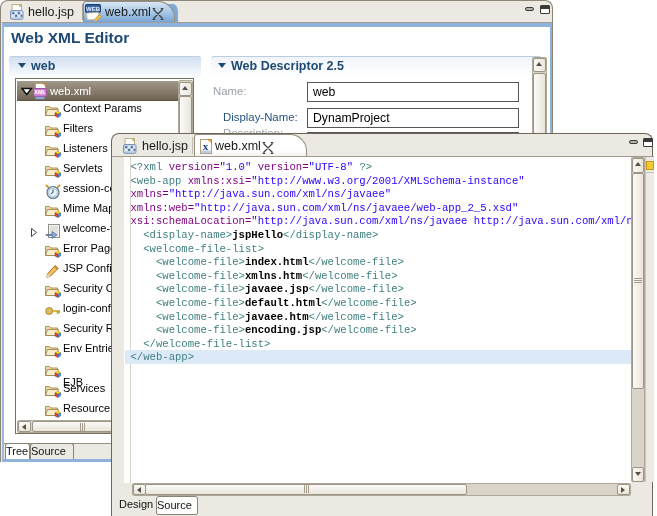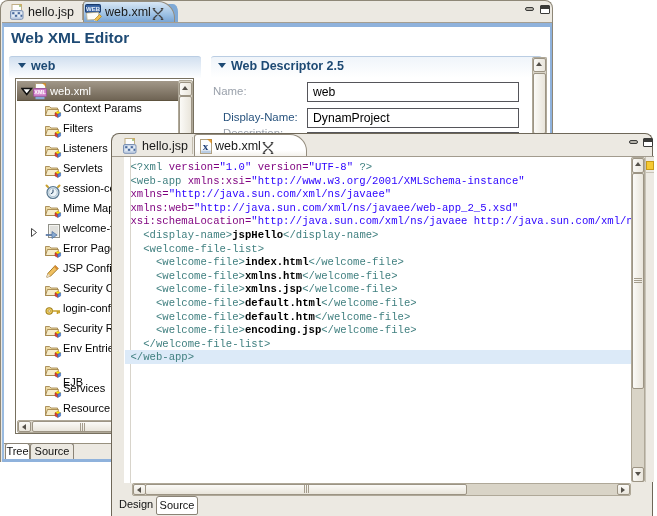--- a/index.html
+++ b/index.html
@@ -50,21 +50,21 @@
 .grip3v{position:absolute;width:8px;height:1px;background:#A49C8C;box-shadow:0 2px 0 #A49C8C,0 4px 0 #A49C8C;}
 .grip3h{position:absolute;width:1px;height:8px;background:#A49C8C;box-shadow:2px 0 0 #A49C8C,4px 0 0 #A49C8C;}
 
 #code{font-family:"Liberation Mono",monospace;font-size:10.6px;line-height:13.6px;white-space:pre;color:#000;}
 .t{color:#3F7F7F;}
 .a{color:#7F007F;}
 .v{color:#2A00FF;}
 .b{font-weight:bold;color:#000;}
 
 .btab{position:absolute;height:16px;box-sizing:border-box;border:1px solid #8A8376;border-bottom:none;
-  border-radius:3px 3px 0 0;font-size:11px;line-height:15px;text-align:center;color:#111;}
+  border-radius:3px 3px 0 0;font-size:11px;line-height:15px;color:#111;}
 </style>
 </head>
 <body>
 
 <div id="bw" class="abs">
 
   <div class="abs" style="left:8px;top:3px;"><svg width="16" height="16" viewBox="0 0 16 16">
         <rect x="3" y="0.5" width="9.5" height="8.5" fill="#fdfdfd" stroke="#C0AE85"></rect>
         <path d="M10.5 0.5 L12.5 0.5 L12.5 2.5 Z" fill="#E8A33D"></path>
         <circle cx="11" cy="2" r="1" fill="#8FBF6F"></circle>
@@ -324,23 +324,23 @@
   <div class="abs" style="left:12px;top:23px;width:507px;height:326px;overflow:hidden;">
       <div id="code" class="abs" style="left:6.5px;top:4px;"><span class="t">&lt;?xml </span><span class="a">version=</span><span class="v">"1.0"</span> <span class="a">version=</span><span class="v">"UTF-8"</span> <span class="t">?&gt;</span>
 <span class="t">&lt;web-app </span><span class="a">xmlns:xsi=</span><span class="v">"http://www.w3.org/2001/XMLSchema-instance"</span>
 <span class="a">xmlns=</span><span class="v">"http://java.sun.com/xml/ns/javaee"</span>
 <span class="a">xmlns:web=</span><span class="v">"http://java.sun.com/xml/ns/javaee/web-app_2_5.xsd"</span>
 <span class="a">xsi:schemaLocation=</span><span class="v">"http://java.sun.com/xml/ns/javaee http://java.sun.com/xml/ns/javaee/web-app_2_5.xsd"</span>
   <span class="t">&lt;display-name&gt;</span><span class="b">jspHello</span><span class="t">&lt;/display-name&gt;</span>
   <span class="t">&lt;welcome-file-list&gt;</span>
     <span class="t">&lt;welcome-file&gt;</span><span class="b">index.html</span><span class="t">&lt;/welcome-file&gt;</span>
     <span class="t">&lt;welcome-file&gt;</span><span class="b">xmlns.htm</span><span class="t">&lt;/welcome-file&gt;</span>
-    <span class="t">&lt;welcome-file&gt;</span><span class="b">xmlns.jsp</span><span class="t">&lt;/welcome-file&gt;</span>
+    <span class="t">&lt;welcome-file&gt;</span><span class="b">javaee.jsp</span><span class="t">&lt;/welcome-file&gt;</span>
     <span class="t">&lt;welcome-file&gt;</span><span class="b">default.html</span><span class="t">&lt;/welcome-file&gt;</span>
-    <span class="t">&lt;welcome-file&gt;</span><span class="b">default.htm</span><span class="t">&lt;/welcome-file&gt;</span>
+    <span class="t">&lt;welcome-file&gt;</span><span class="b">javaee.htm</span><span class="t">&lt;/welcome-file&gt;</span>
     <span class="t">&lt;welcome-file&gt;</span><span class="b">encoding.jsp</span><span class="t">&lt;/welcome-file&gt;</span>
   <span class="t">&lt;/welcome-file-list&gt;</span>
 <span class="t">&lt;/web-app&gt;</span></div>
     </div>
 
   <div class="abs trough" style="left:519px;top:23px;width:14px;height:325px;"></div>
   <div class="thumb" style="left:520px;top:24px;width:12px;height:15px;"></div>
   <div class="arr up" style="left:522.5px;top:28px;"></div>
   <div class="thumb" style="left:520px;top:39px;width:12px;height:216px;"></div>
   <div class="grip3v" style="left:522px;top:144px;"></div>

